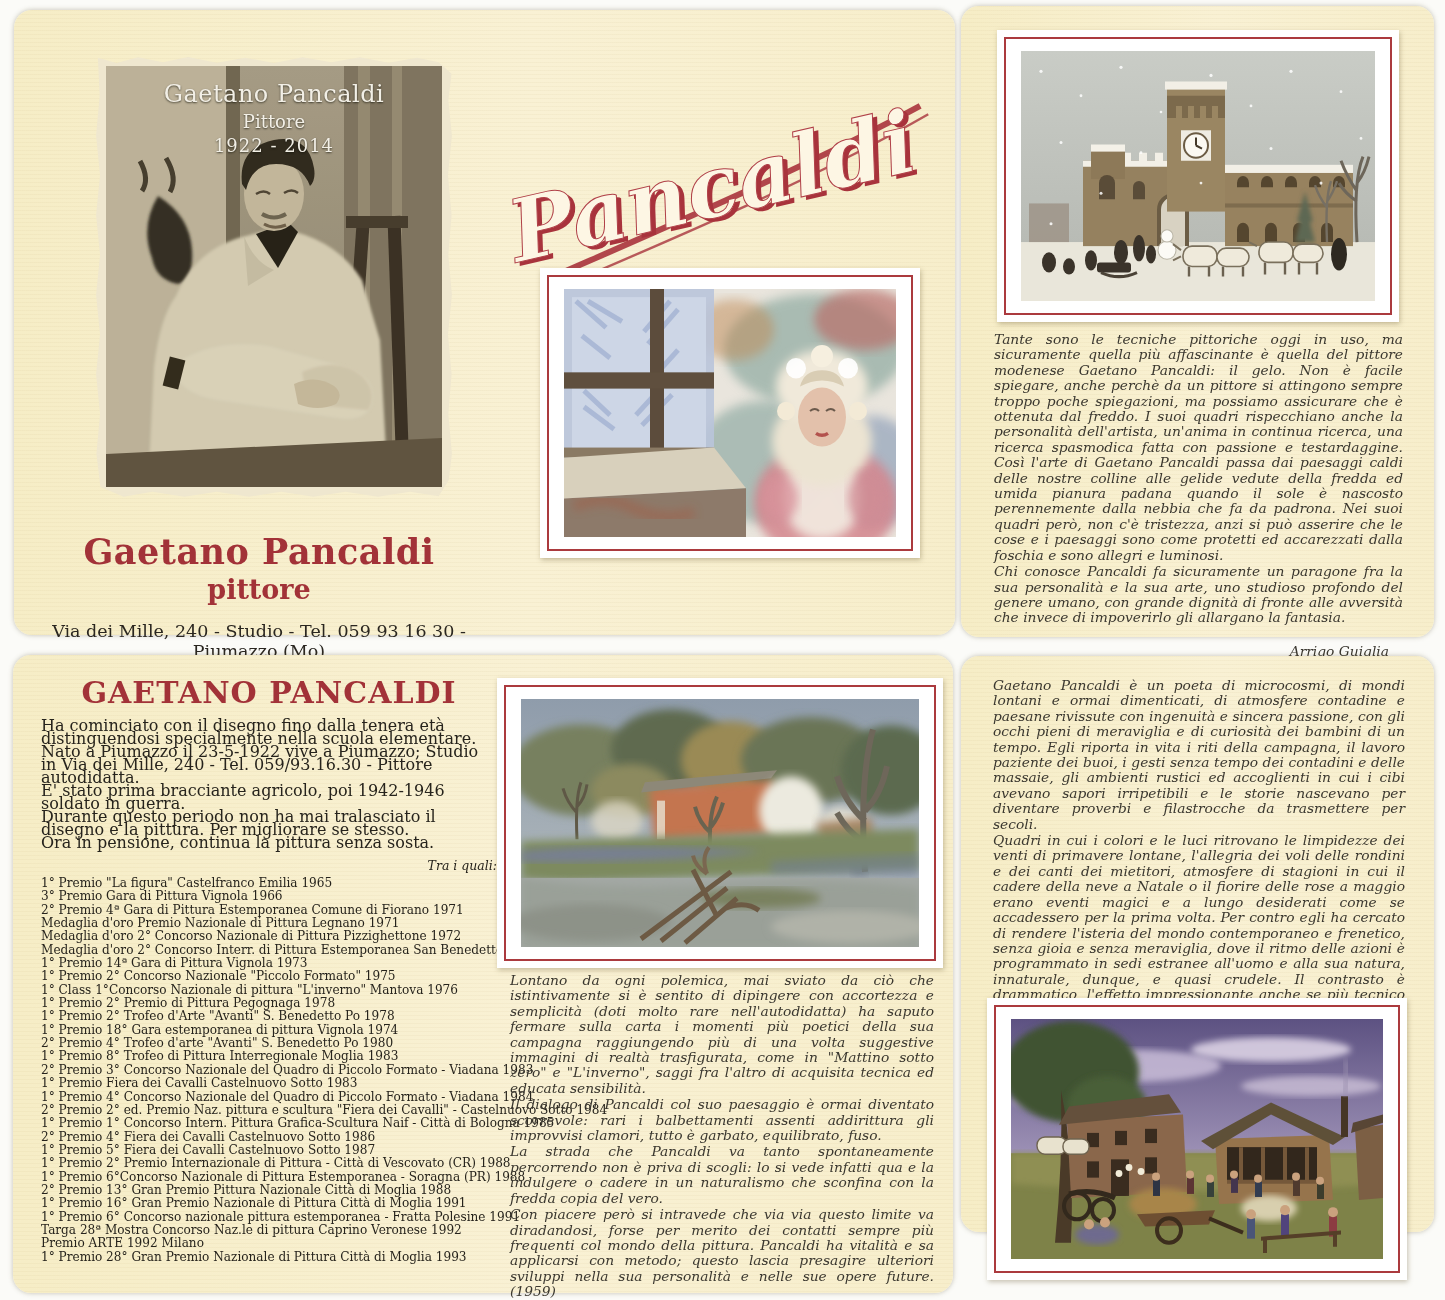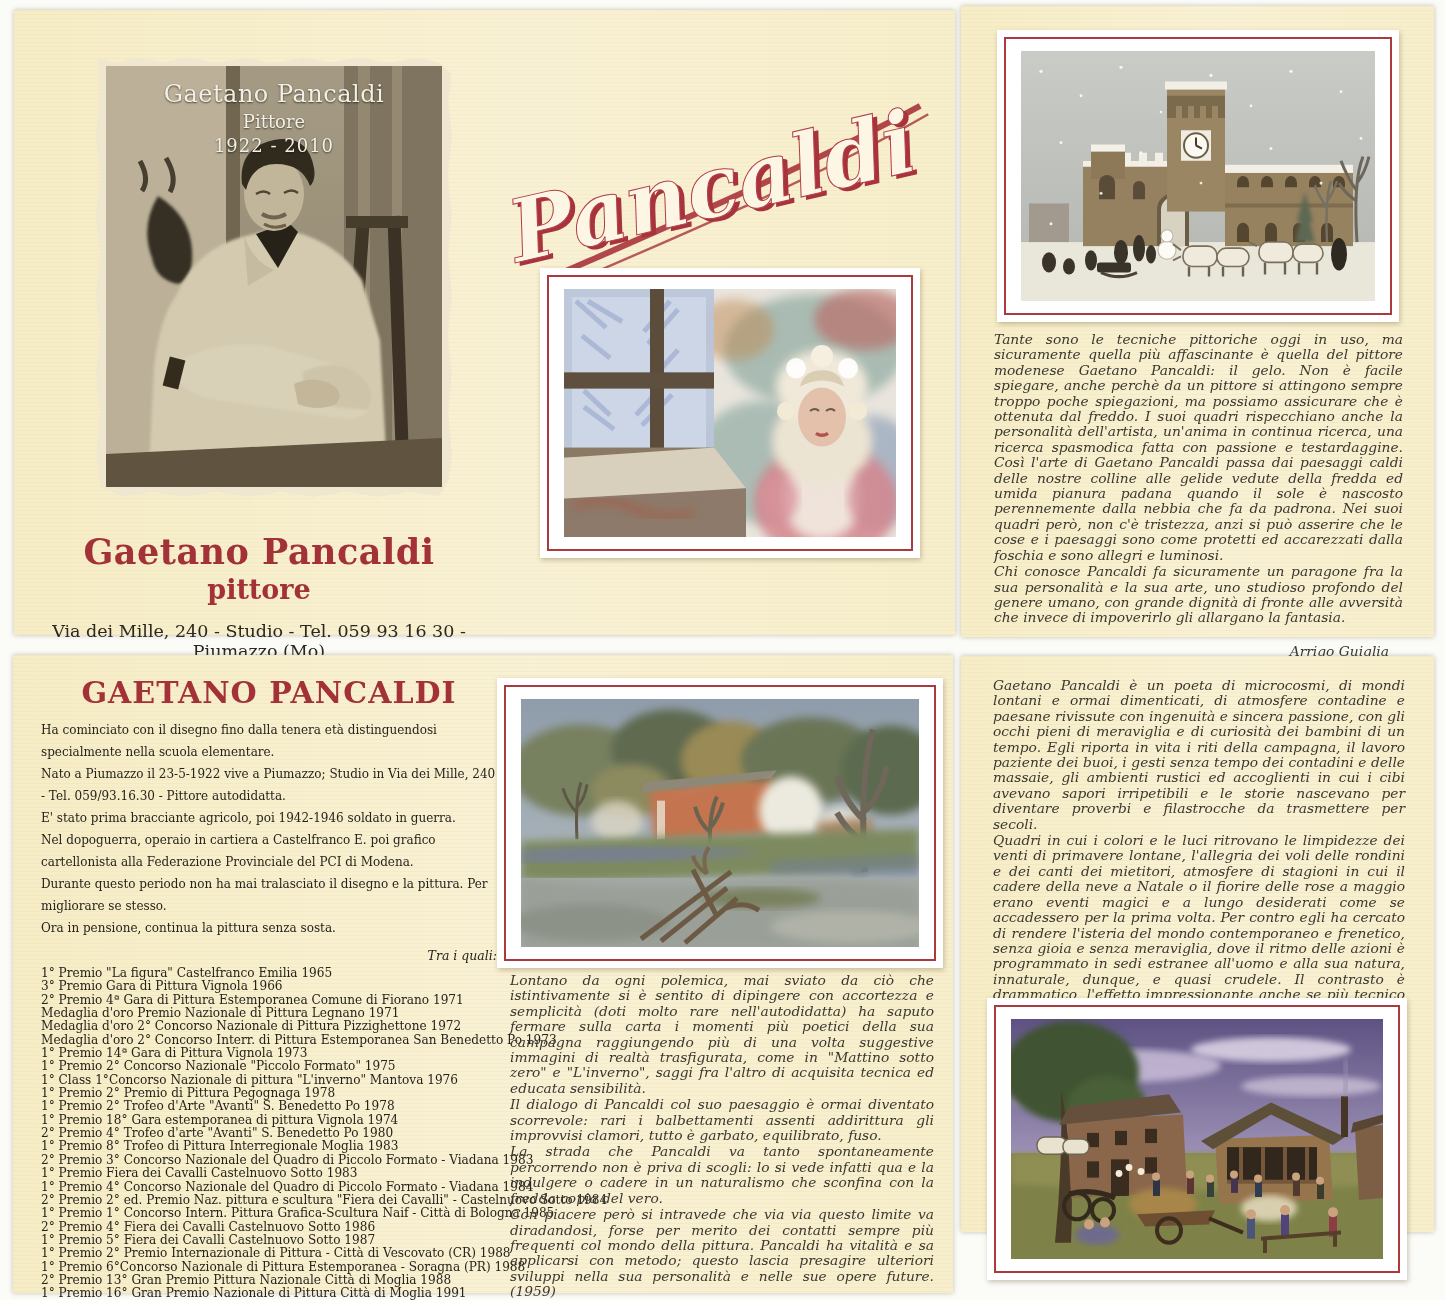--- a/index.html
+++ b/index.html
@@ -7,20 +7,21 @@
     width:1445px;height:1300px;position:relative;overflow:hidden;
     background:#fbfbf8;
     font-family:"DejaVu Serif","Liberation Serif",serif;
   }
   .sheet{
     position:absolute;
     background:
       repeating-linear-gradient(180deg, rgba(170,140,80,.055) 0 1px, rgba(0,0,0,0) 1px 4px),
       linear-gradient(90deg,#f6edc6 0%,#f9f1d4 55%,#f7eecb 100%);
     box-shadow:0 0 5px rgba(90,80,50,.35);
+    border-radius:18px;
   }
   
   #panel-top-left  {left:14px; top:10px;  width:941px; height:625px;}
   #panel-top-right {left:961px;top:6px;   width:473px; height:631px;}
   #panel-bot-left  {left:13px; top:655px; width:940px; height:638px;}
   #panel-bot-right {left:961px;top:656px; width:473px; height:576px;}
 
   
   .photo-wrap{
     position:absolute;left:81px;top:46px;width:358px;height:442px;
@@ -59,21 +60,21 @@
   .essay p{margin:0 0 1px 0;}
   .essay .author{text-align:right;font-style:italic;margin-top:18px;padding-right:14px;}
 
   #tr-text{position:absolute;left:33px;top:326px;width:409px;}
   #br-text{position:absolute;left:32px;top:22px;width:412px;}
   #bm-text{position:absolute;left:497px;top:318px;width:424px;}
 
   
   #bl-col{position:absolute;left:28px;top:20px;width:456px;}
   #bl-col .heading{font-size:30px;font-weight:bold;color:#a23238;text-align:center;letter-spacing:1px;margin-bottom:9px;}
-  .bio{font-size:12px;line-height:22px;color:#26231c;}
+  .bio{font-size:16px;line-height:13px;color:#26231c;}
   .bio p{margin:0;}
   .tra{font-style:italic;text-align:right;font-size:12.5px;color:#26231c;margin:9px 0 4px 0;}
   .prizes{font-size:12.1px;line-height:13.35px;color:#26231c;}
   .prizes div{white-space:nowrap;}
 </style>
 </head>
 <body>
 
 <div class="sheet" id="panel-top-left">
 
@@ -121,21 +122,21 @@
 
         <path d="M188,318 q22,-10 40,2 q10,8 2,18 q-18,8 -38,0z" fill="#c9bda1"></path>
 
         <path d="M0,388 L336,372 L336,421 L0,421 Z" fill="#5d5240"></path>
         <rect x="0" y="0" width="336" height="421" fill="#8a6d3b" opacity=".08"></rect>
       </svg>
     </div>
     <div class="photo-caption">
       <div class="l1">Gaetano Pancaldi</div>
       <div class="l2">Pittore</div>
-      <div class="l3">1922 - 2010</div>
+      <div class="l3">1922 - 2014</div>
     </div>
   </div>
 
   <div class="signature">
     <svg viewBox="0 0 470 225">
       <g transform="rotate(-13 235 112)">
         <path d="M55,168 C150,150 330,118 452,84" stroke="#a8333c" stroke-width="6" fill="none" opacity=".9"></path>
         <path d="M70,178 C180,158 340,130 458,94" stroke="#a8333c" stroke-width="2.4" fill="none" opacity=".8"></path>
         <text x="28" y="150" font-family="DejaVu Serif, Liberation Serif, serif" font-style="italic" font-weight="bold" font-size="86" fill="#a8333c">Pancaldi</text>
         <text x="24" y="146" font-family="DejaVu Serif, Liberation Serif, serif" font-style="italic" font-weight="bold" font-size="86" fill="#fdf6e4" stroke="#b04048" stroke-width="1">Pancaldi</text>
@@ -297,21 +298,20 @@
 </div>
 
 <div class="sheet" id="panel-bot-left">
 
   <div id="bl-col">
     <div class="heading">GAETANO PANCALDI</div>
     <div class="bio">
       <p>Ha cominciato con il disegno fino dalla tenera età distinguendosi specialmente nella scuola elementare.</p>
       <p>Nato a Piumazzo il 23-5-1922 vive a Piumazzo; Studio in Via dei Mille, 240 - Tel. 059/93.16.30 - Pittore autodidatta.</p>
       <p>E' stato prima bracciante agricolo, poi 1942-1946 soldato in guerra.</p>
-      <p>Nel dopoguerra, operaio in cartiera a Castelfranco E. poi grafico cartellonista alla Federazione Provinciale del PCI di Modena.</p>
       <p>Durante questo periodo non ha mai tralasciato il disegno e la pittura. Per migliorare se stesso.</p>
       <p>Ora in pensione, continua la pittura senza sosta.</p>
     </div>
     <div class="tra">Tra i quali:</div>
     <div class="prizes">
         <div>1° Premio "La figura" Castelfranco Emilia 1965</div>
         <div>3° Premio Gara di Pittura Vignola 1966</div>
         <div>2° Premio 4ª Gara di Pittura Estemporanea Comune di Fiorano 1971</div>
         <div>Medaglia d'oro Premio Nazionale di Pittura Legnano 1971</div>
         <div>Medaglia d'oro 2° Concorso Nazionale di Pittura Pizzighettone 1972</div>

